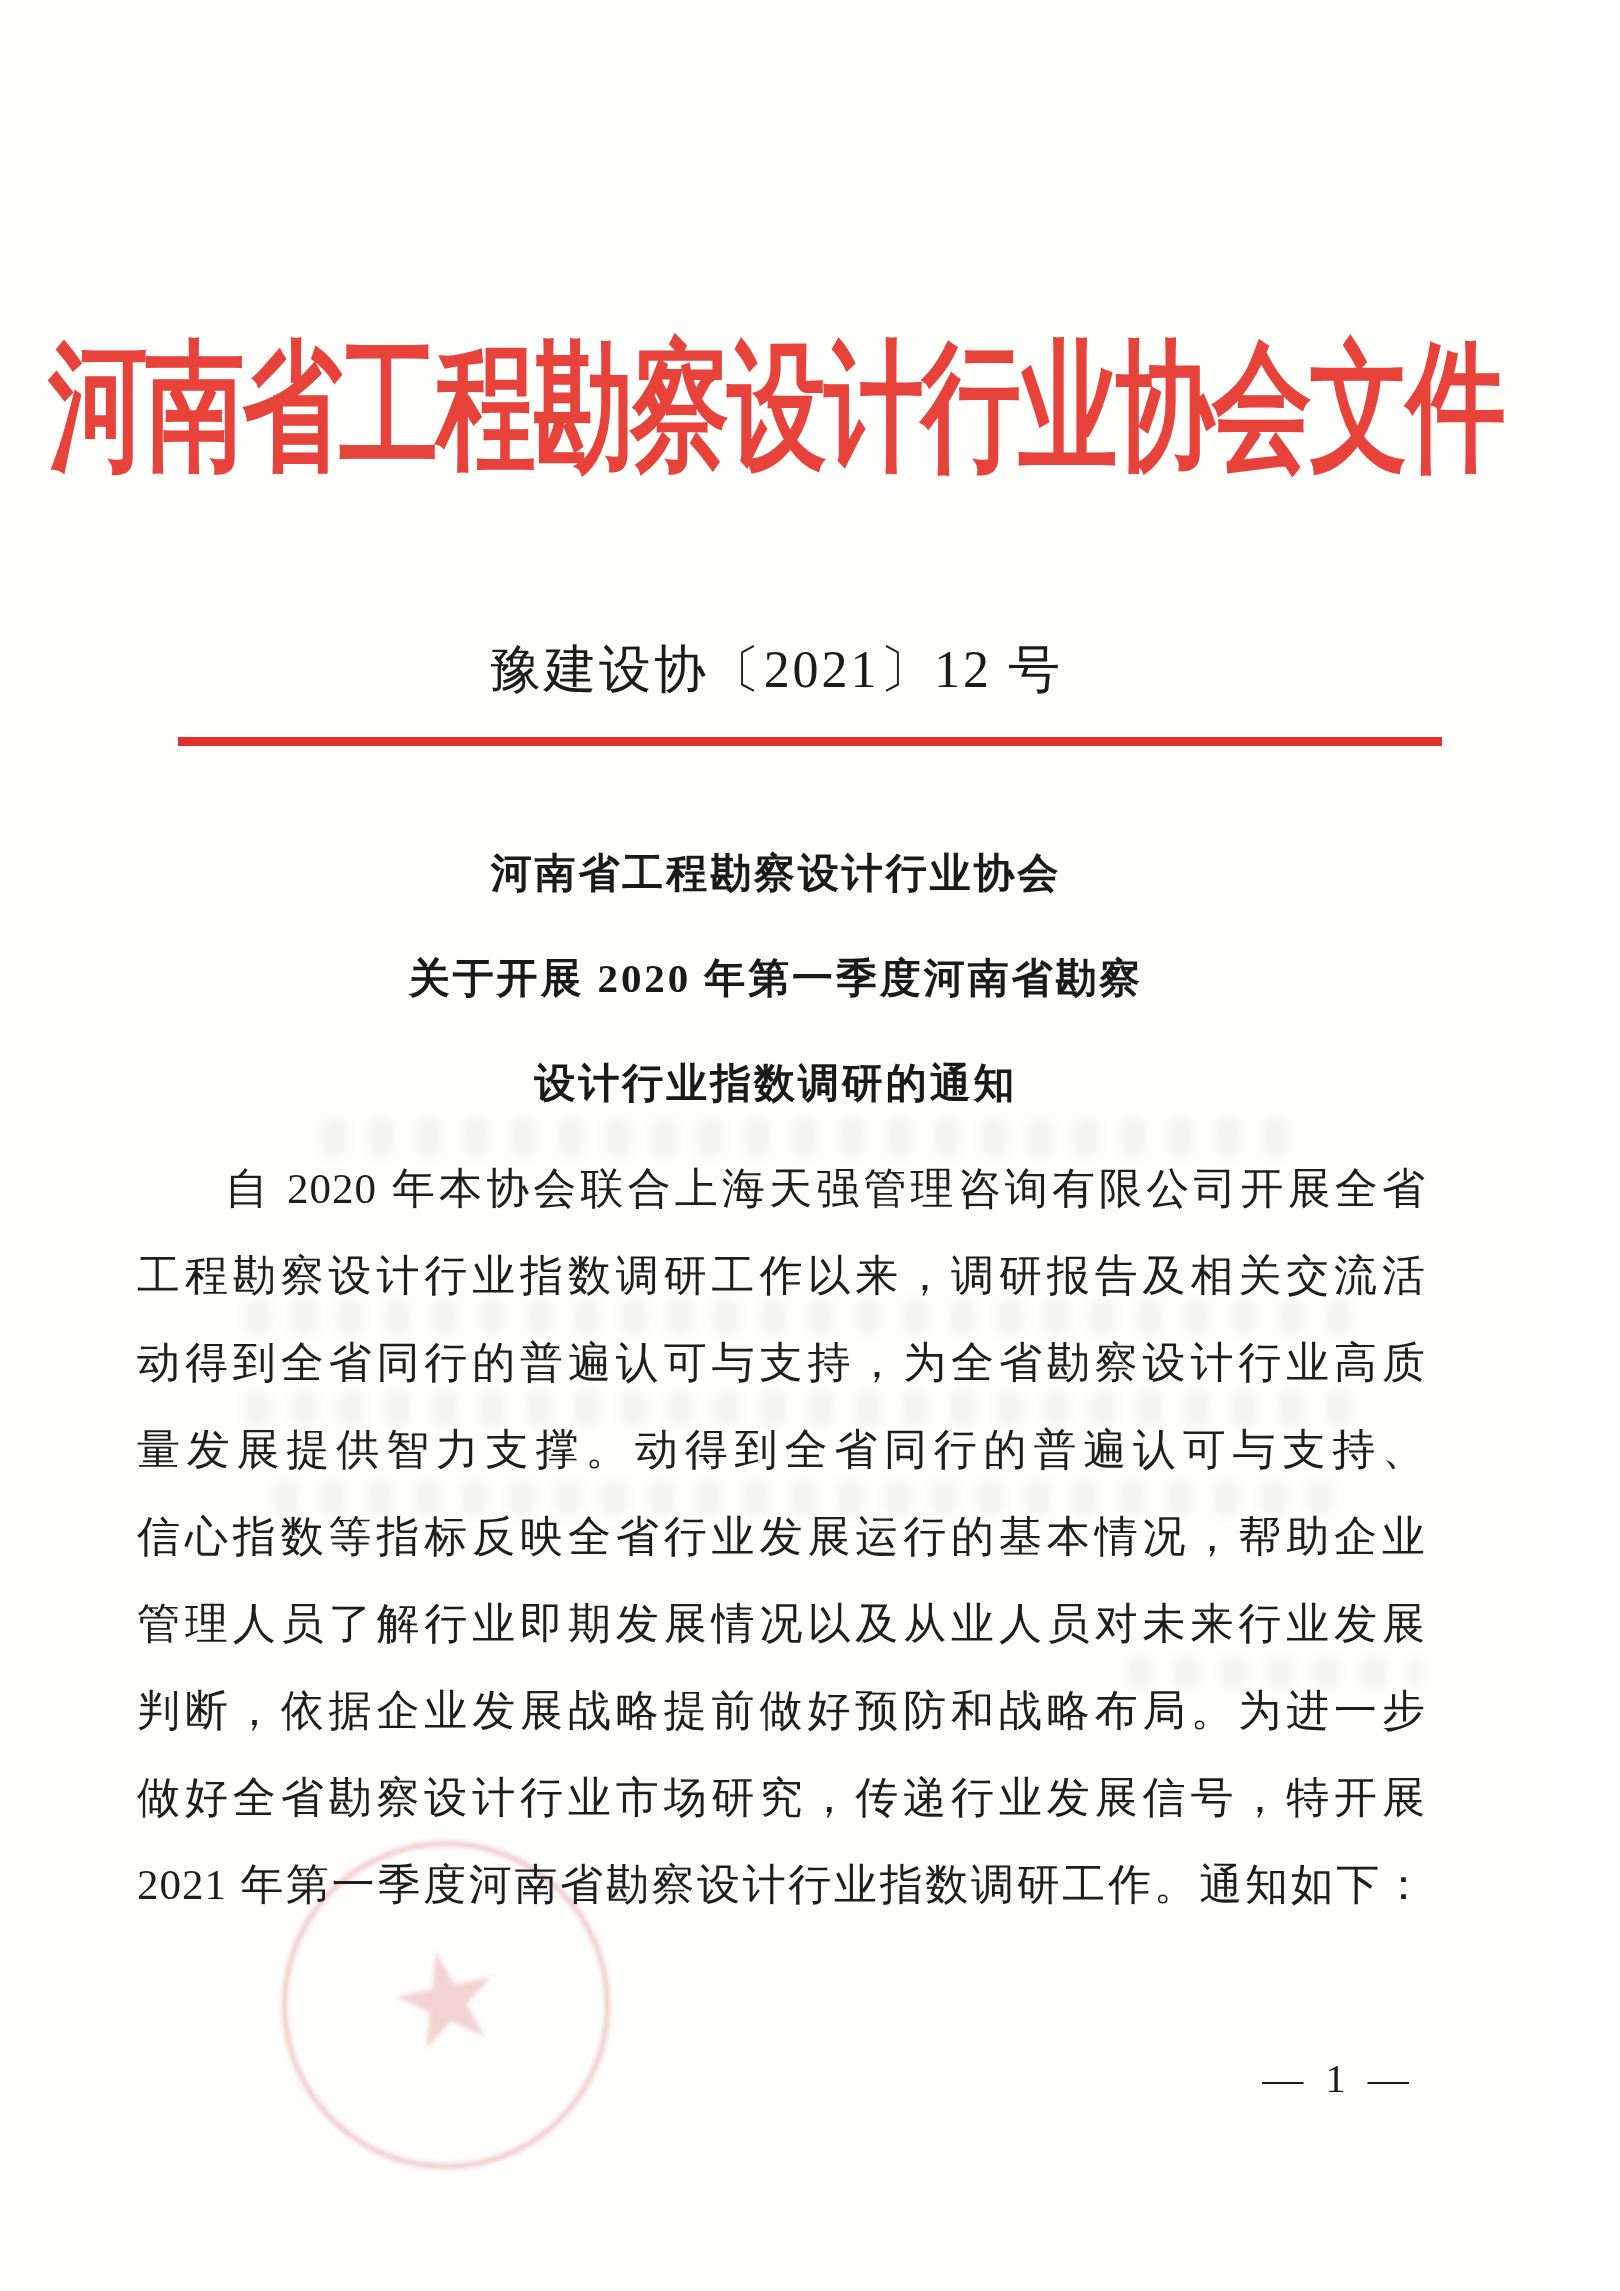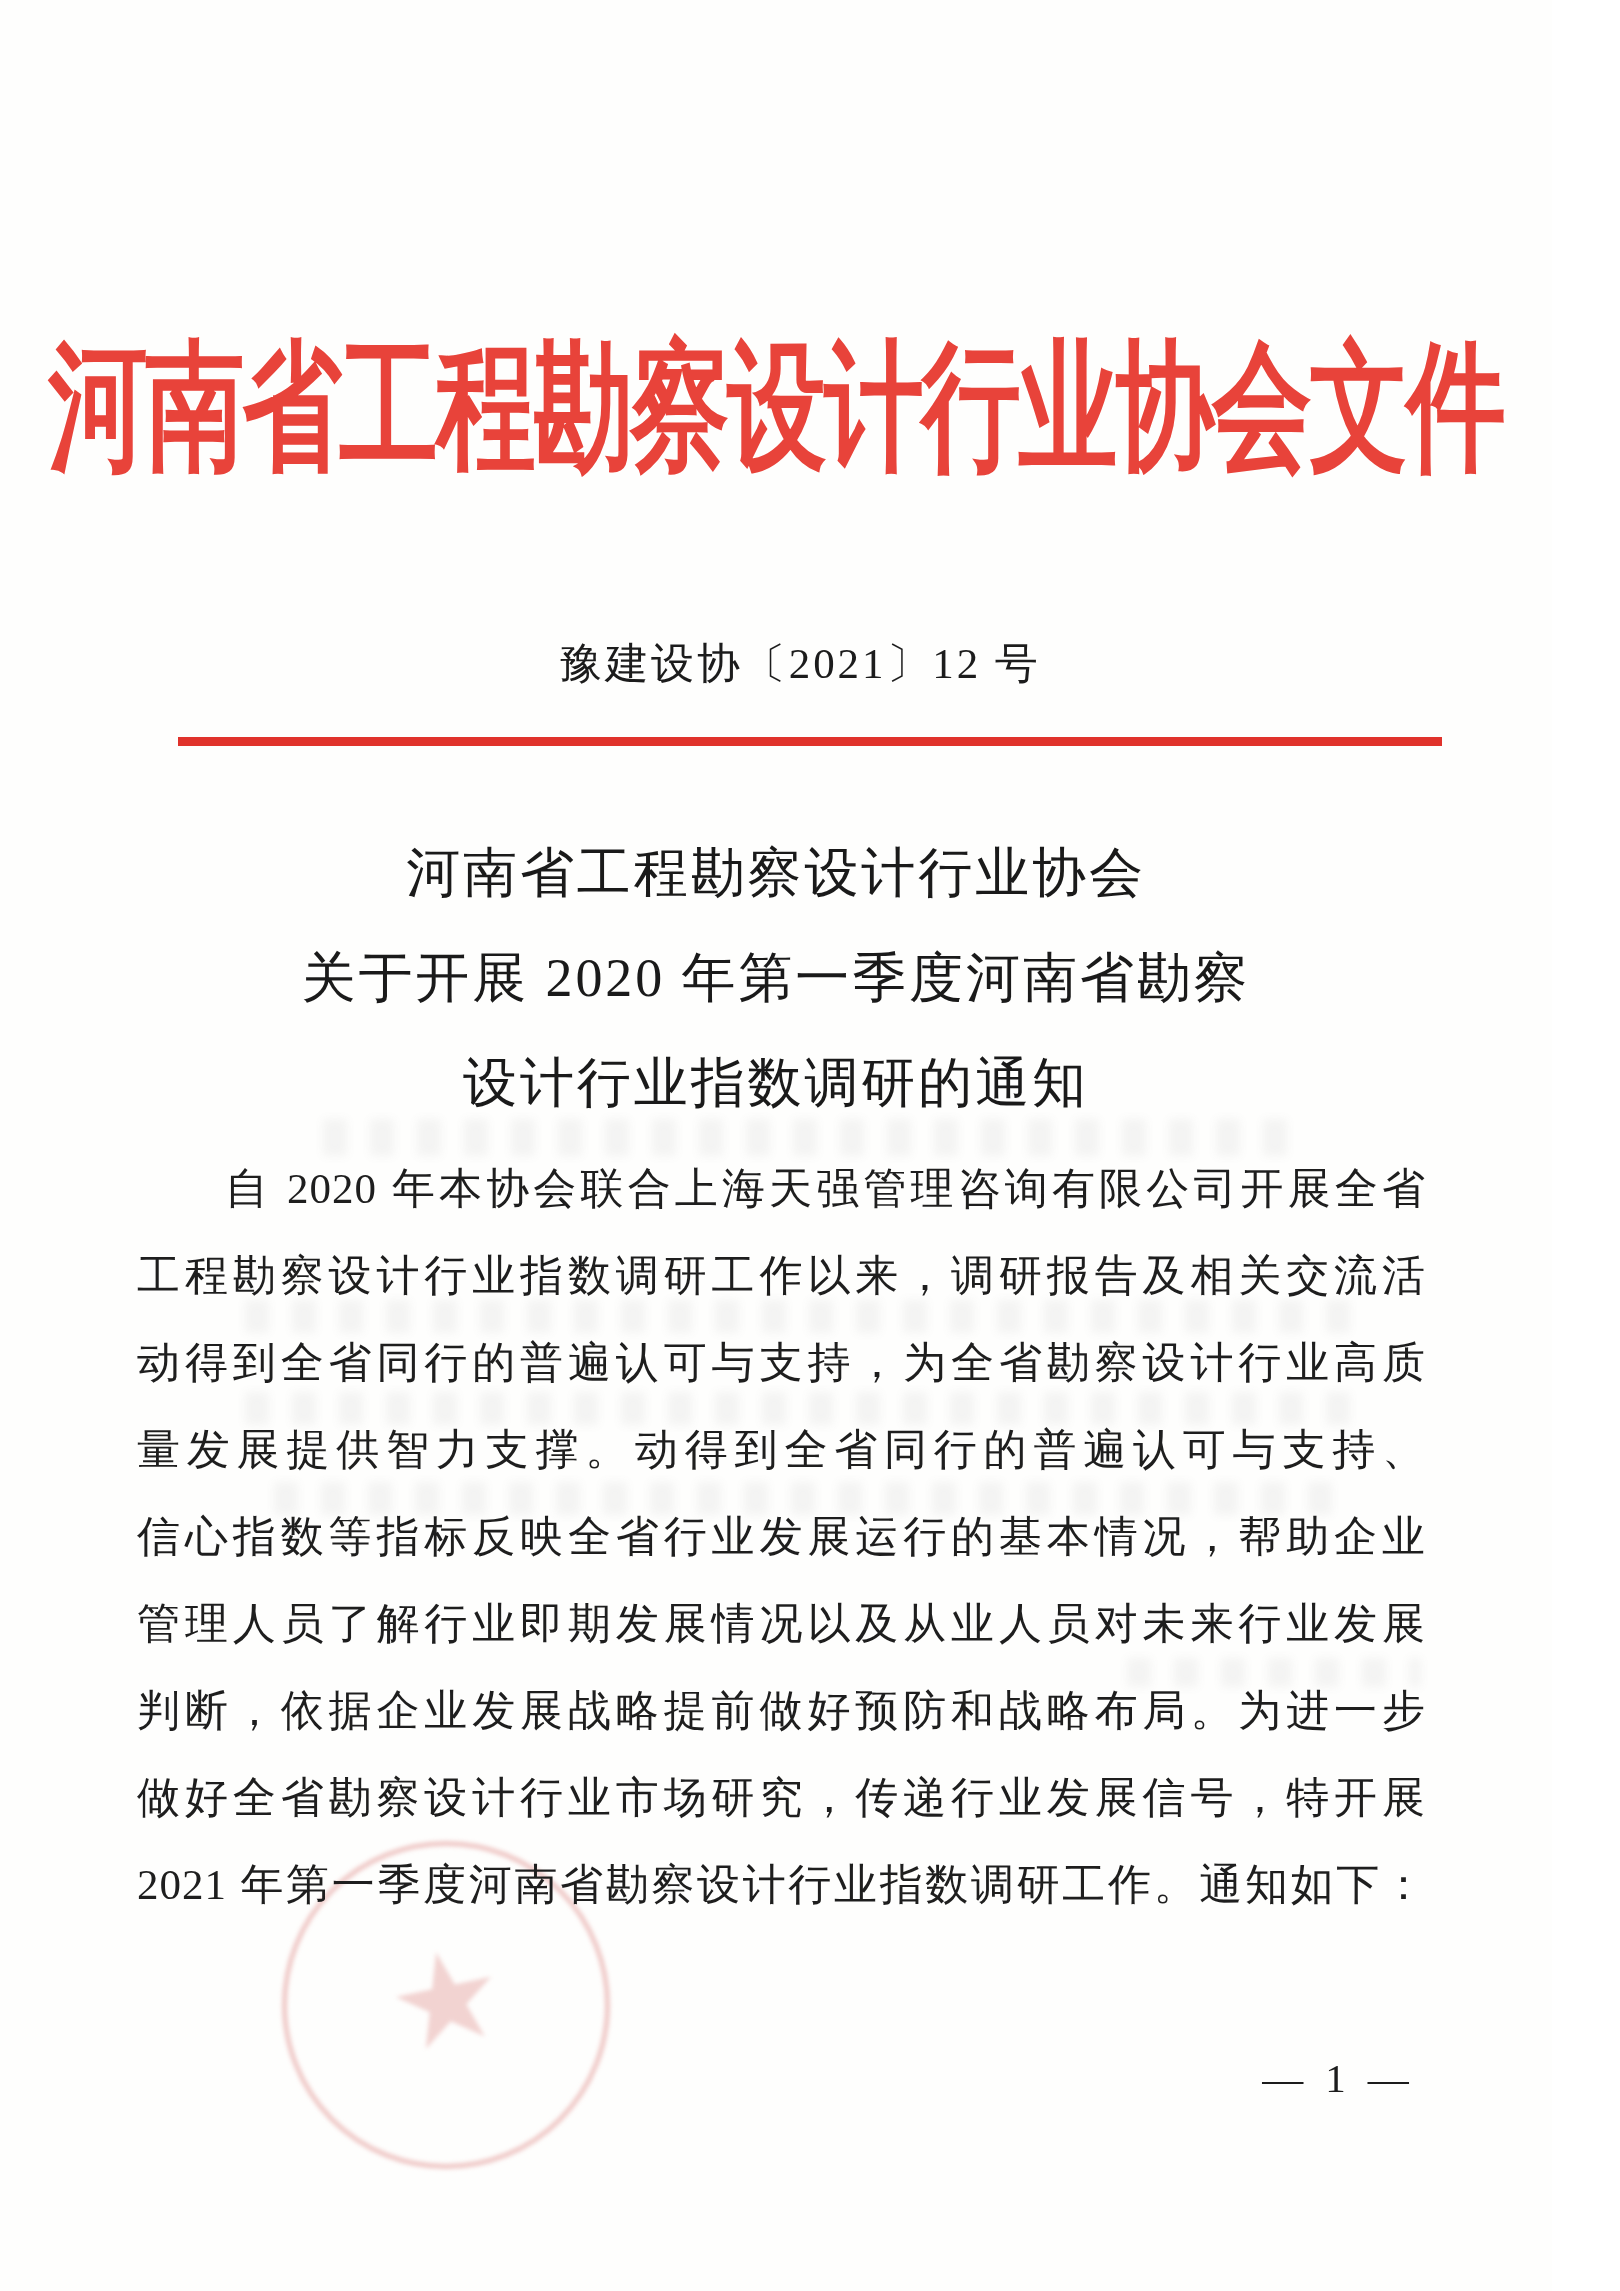--- a/index.html
+++ b/index.html
@@ -34,45 +34,44 @@
     white-space: nowrap;
   }
 
   
   .doc-number {
     position: absolute;
     top: 635px;
     left: 0;
     width: 100%;
     text-align: center;
-    font-size: 43px;
+    font-size: 52px;
     letter-spacing: 2.9px;
     color: #1c1c1c;
-    padding-left: 24px;
   }
 
   
   .red-rule {
     position: absolute;
     top: 737px;
     left: 178px;
     width: 1264px;
     height: 8.8px;
     background: #e0322b;
   }
 
   
   .notice-title {
     position: absolute;
     top: 821px;
     left: 0;
     width: 100%;
     text-align: center;
-    font-weight: normal;
-    font-size: 54px;
+    font-weight: bold;
+    font-size: 41px;
     line-height: 105px;
     letter-spacing: 2.9px;
     color: #1a1a1a;
   }
 
   
   .body-text {
     position: absolute;
     top: 1145px;
     left: 137px;

